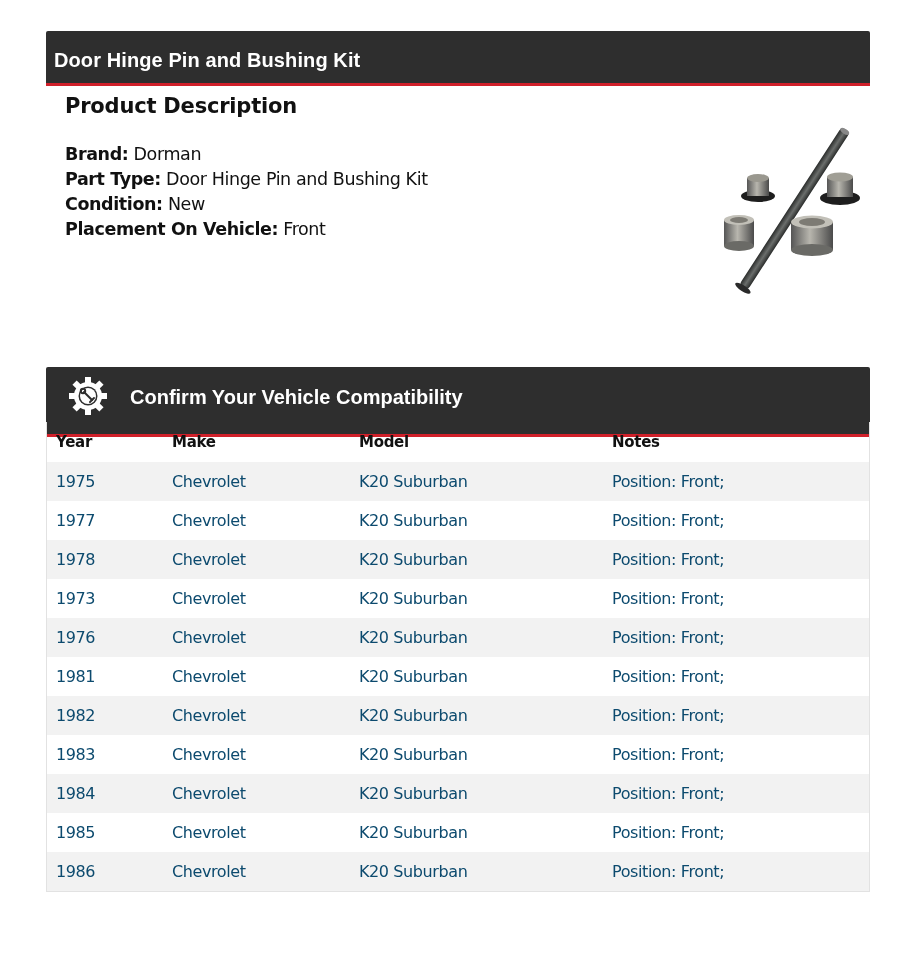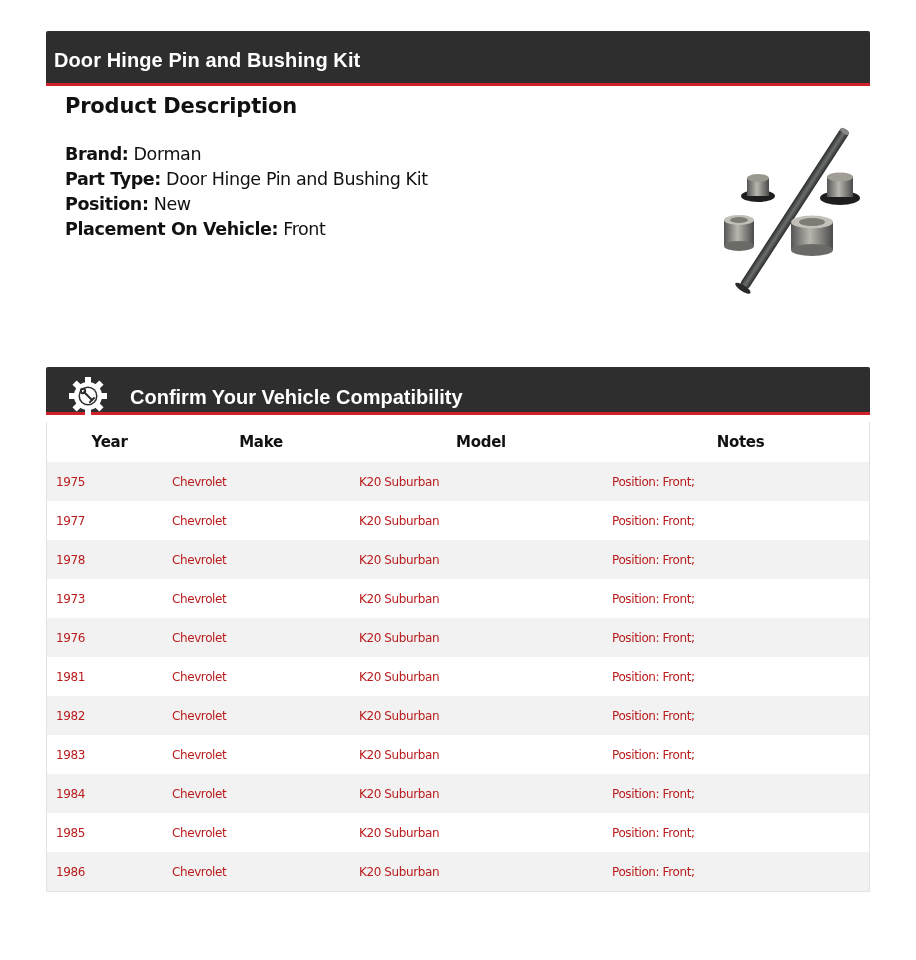--- a/index.html
+++ b/index.html
@@ -20,50 +20,50 @@
     .title-bar { top: 31px; height: 55px; }
     .title-bar .title { position: absolute; left: 8px; top: 18px; font-size: 20px; letter-spacing: 0.1px; }
 
     .desc { position: absolute; left: 65px; top: 94px; width: 600px; }
     .desc h2 { font-family: "DejaVu Sans", sans-serif; font-size: 21px; font-weight: bold; margin-bottom: 24px; letter-spacing: -0.2px; }
     .desc .row { font-size: 17.5px; line-height: 25px; letter-spacing: -0.4px; }
     .desc .row b { font-weight: bold; }
 
     .product-img { position: absolute; left: 718px; top: 112px; width: 150px; height: 198px; }
 
-    .compat-bar { top: 367px; height: 48px; }
+    .compat-bar { top: 367px; height: 70px; }
     .compat-bar .gear { position: absolute; left: 22px; top: 9px; width: 40px; height: 40px; }
     .compat-bar .title { position: absolute; left: 84px; top: 19px; font-size: 20px; }
 
     .table-wrap {
       position: absolute;
       left: 46px; top: 422px; width: 824px;
       border: 1px solid #e2e2e2; border-top: none;
     }
     table { width: 100%; border-collapse: collapse; font-family: "DejaVu Sans", sans-serif; }
-    th { text-align: center; font-size: 15px; font-weight: bold; height: 40px; padding-left: 9px; letter-spacing: -0.3px; }
-    td { font-size: 12px; height: 39px; padding-left: 9px; color: #b91c1c; letter-spacing: -0.4px; }
+    th { text-align: left; font-size: 15px; font-weight: bold; height: 40px; padding-left: 9px; letter-spacing: -0.3px; }
+    td { font-size: 16px; height: 39px; padding-left: 9px; color: #0c4a6e; letter-spacing: -0.4px; }
     tbody tr:nth-child(odd) { background: #f2f2f2; }
     tbody tr:nth-child(even) { background: #ffffff; }
     .c-year { width: 116px; }
     .c-make { width: 187px; }
     .c-model { width: 253px; }
   </style>
 </head>
 <body>
 
 <div class="section-bar title-bar">
   <span class="title">Door Hinge Pin and Bushing Kit</span>
 </div>
 
 <div class="desc">
   <h2>Product Description</h2>
   <div class="row"><b>Brand:</b> <span>Dorman</span></div>
   <div class="row"><b>Part Type:</b> <span>Door Hinge Pin and Bushing Kit</span></div>
-  <div class="row"><b>Position:</b> <span>New</span></div>
+  <div class="row"><b>Condition:</b> <span>New</span></div>
   <div class="row"><b>Placement On Vehicle:</b> <span>Front</span></div>
 </div>
 
 <svg class="product-img" viewBox="0 0 150 198">
   <defs>
     <linearGradient id="pin" x1="0" y1="0" x2="1" y2="0">
       <stop offset="0" stop-color="#2a2c2b"></stop>
         <stop offset="0.5" stop-color="#6b6e6c"></stop>
         <stop offset="1" stop-color="#2a2c2b"></stop>
     </linearGradient>

